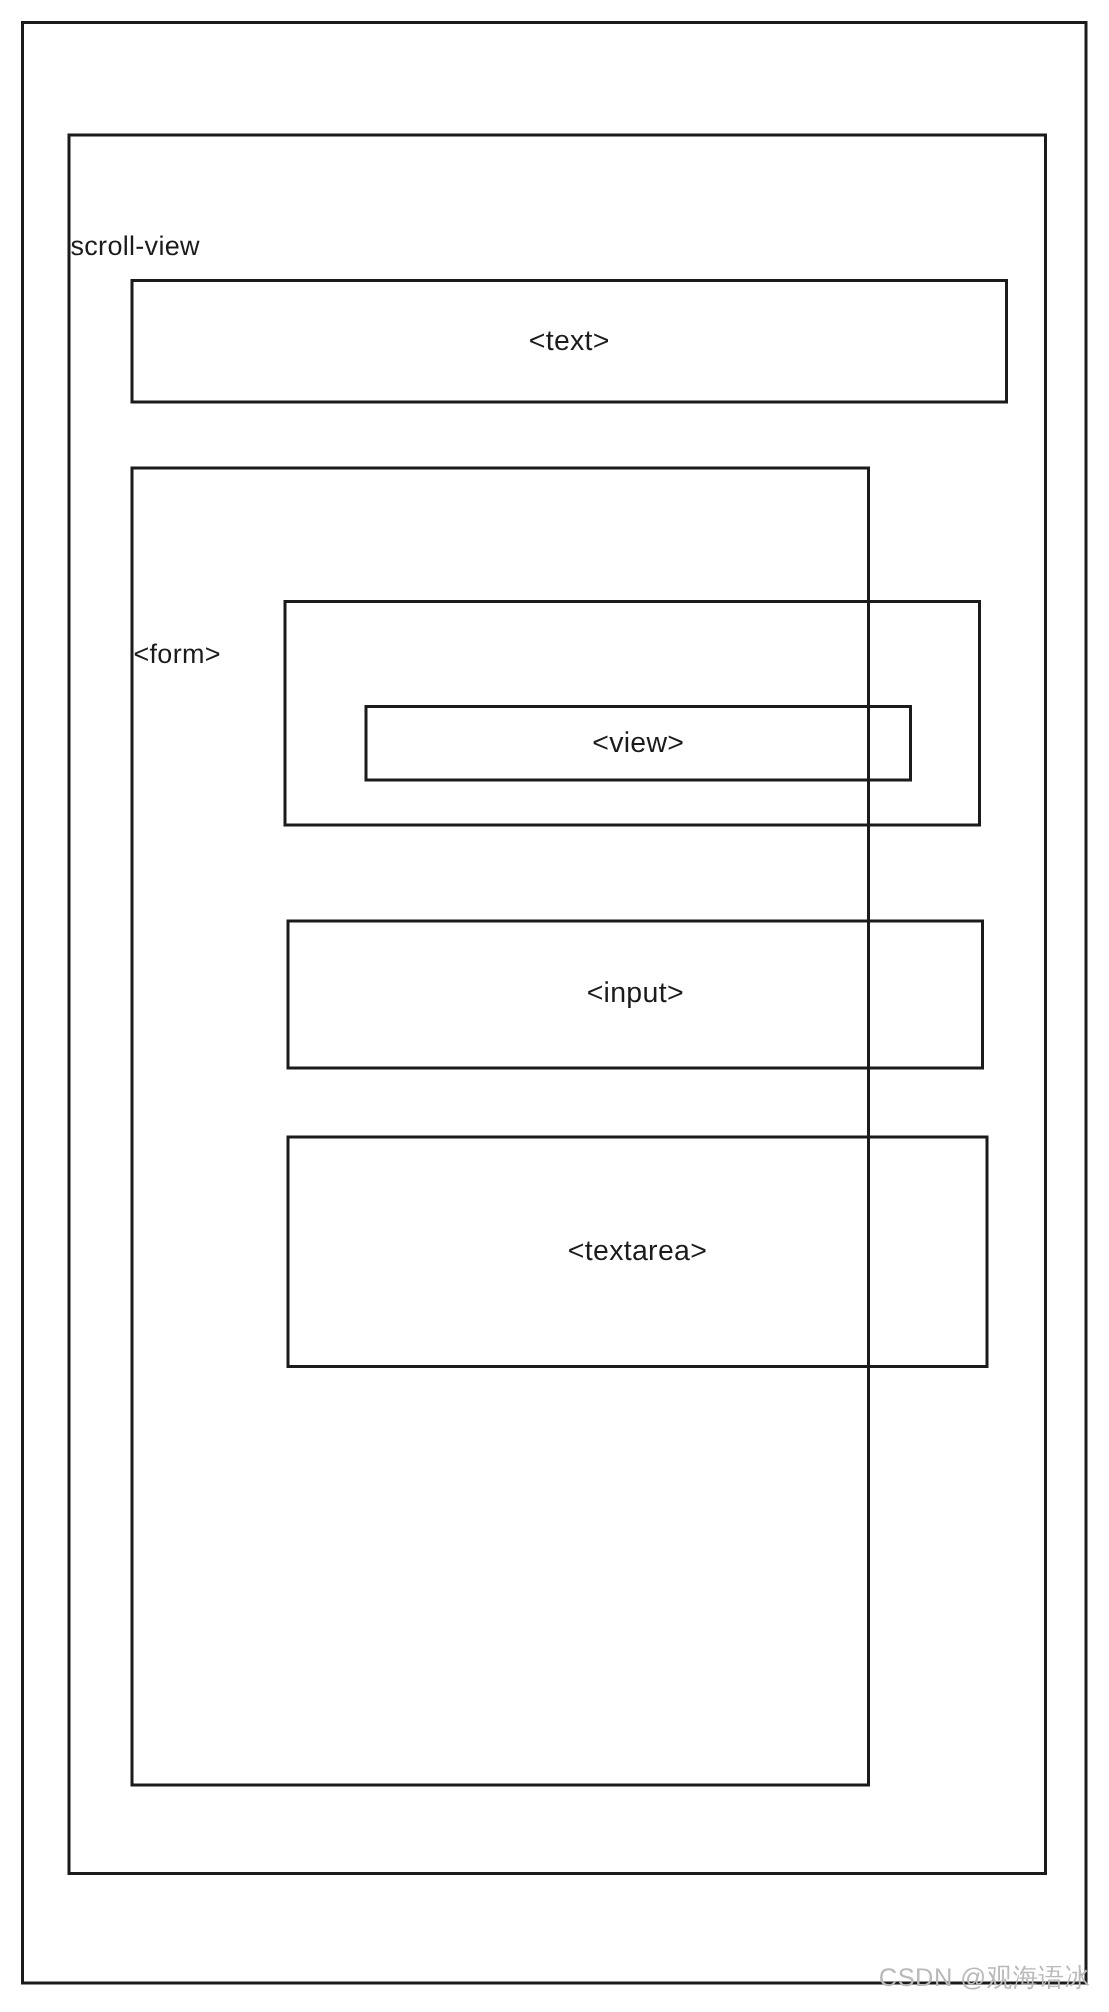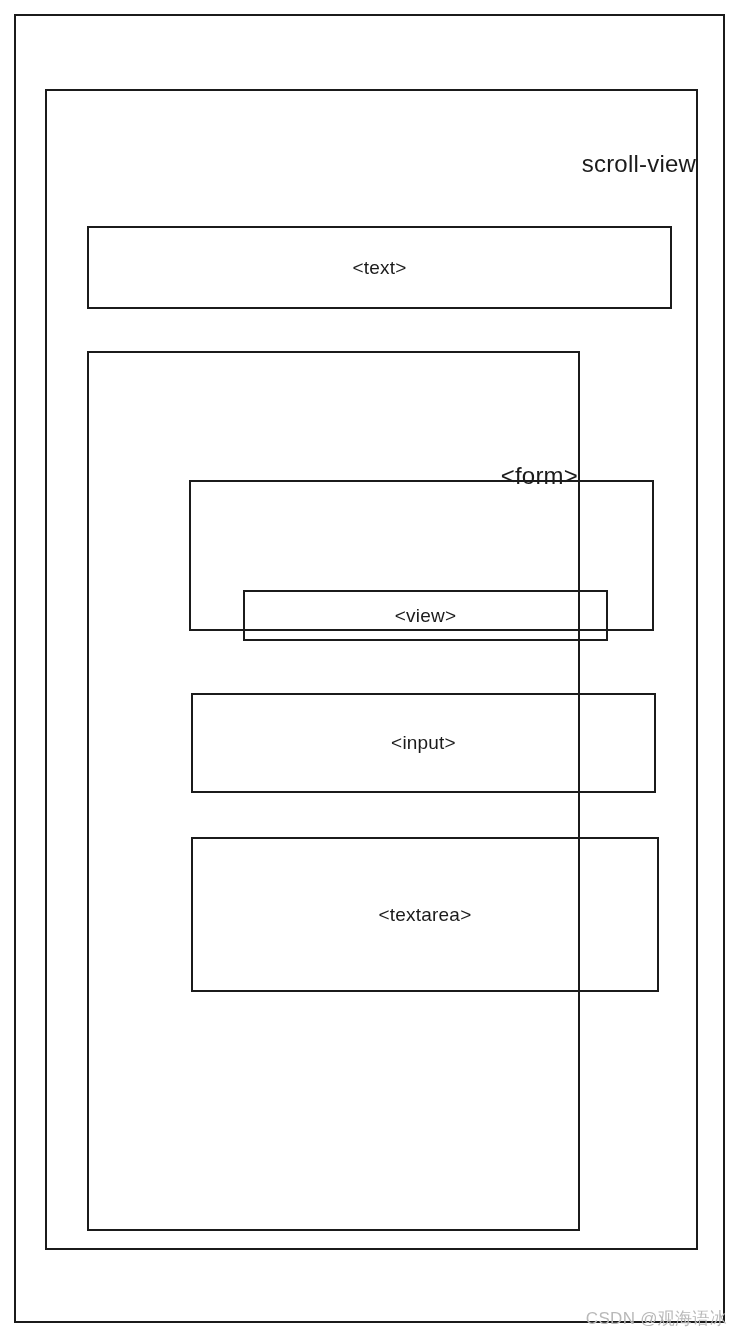--- a/index.html
+++ b/index.html
@@ -25,31 +25,30 @@
   .box {
     position: absolute;
     box-sizing: border-box;
     border: 2px solid #1b1b1b;
     background: transparent;
   }
 
   
   .box.thin {
     border-width: 2px;
-    margin-top: 40px;
   }
 
   
   .label-top {
     position: absolute;
     left: 0;
     right: 0;
-    text-align: right;
+    text-align: left;
     color: #1b1b1b;
-    font-size: 24px;
+    font-size: 18px;
     line-height: 22px;
     letter-spacing: 0.2px;
     white-space: nowrap;
   }
 
   
   .label-center {
     position: absolute;
     left: 0;
     right: 0;

